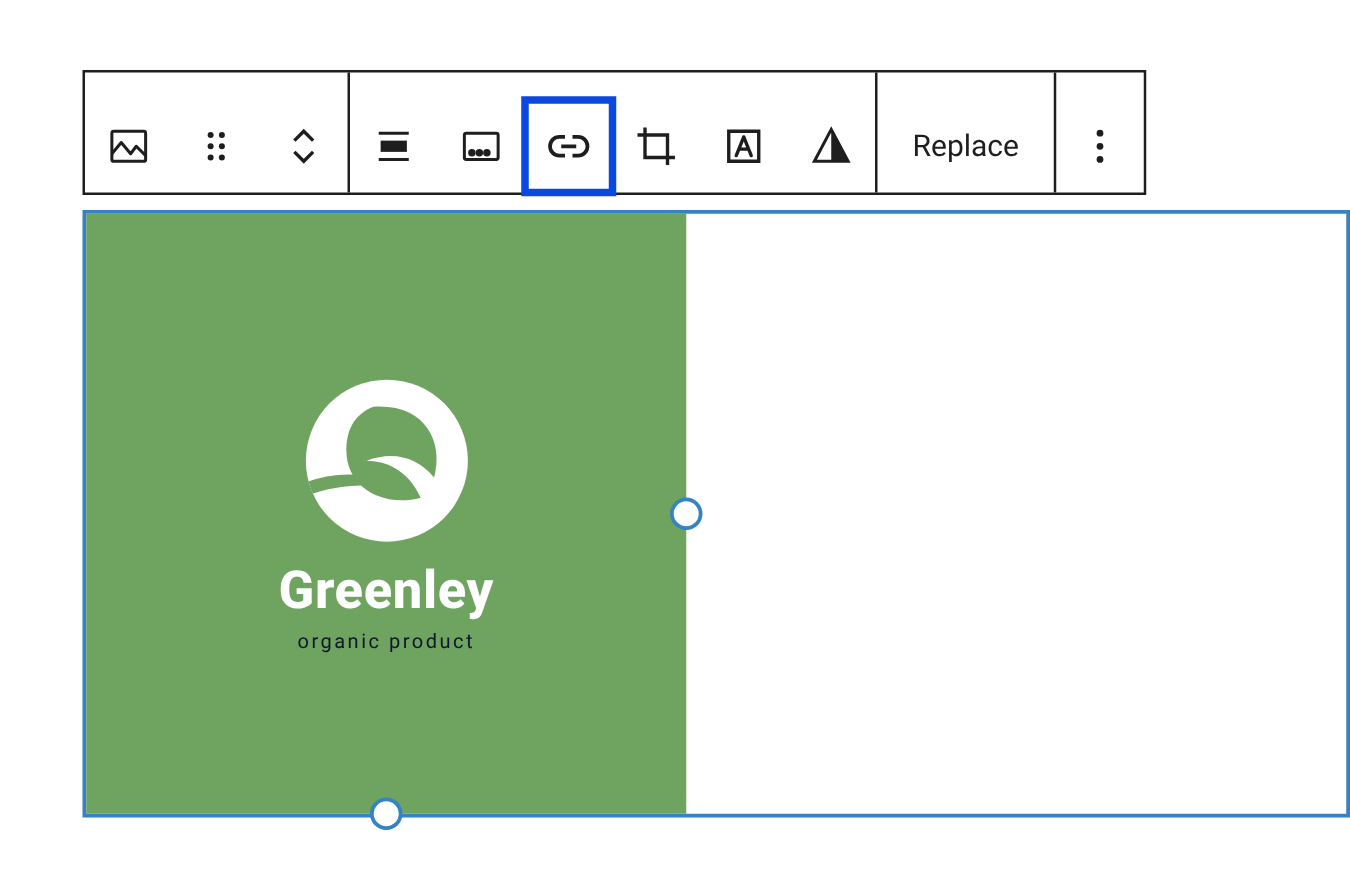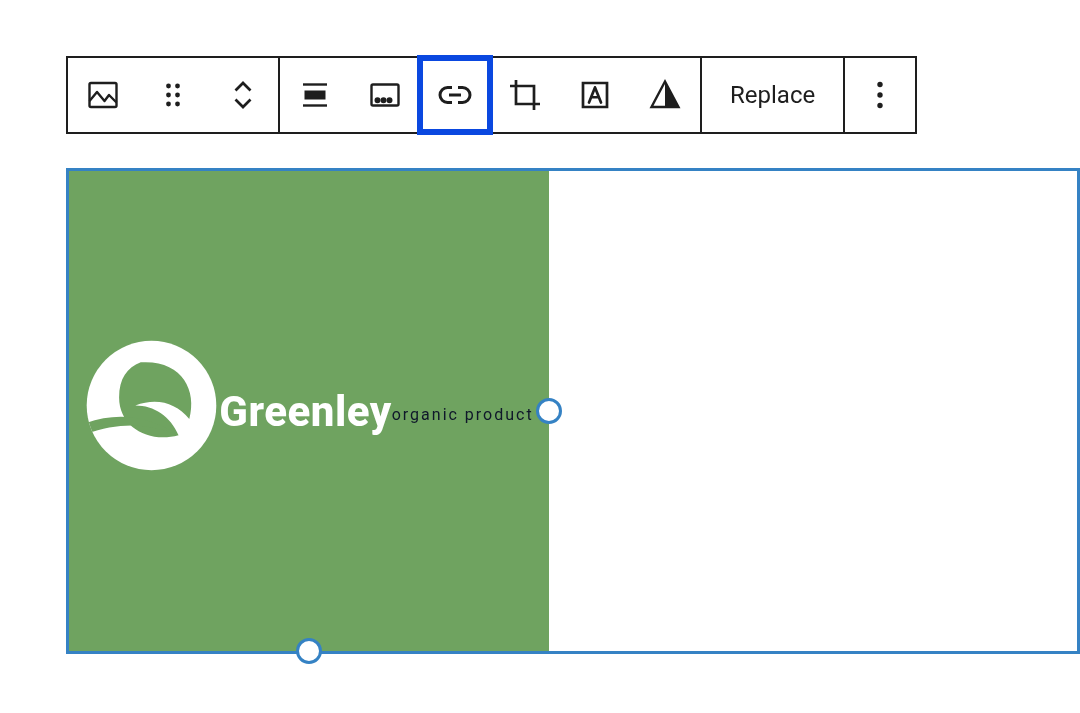--- a/index.html
+++ b/index.html
@@ -28,20 +28,21 @@
     .toolbar-group:last-child { border-right: none; }
 
     .tool-btn {
       width: 70px;
       height: 74px;
       display: flex;
       align-items: center;
       justify-content: center;
       cursor: pointer;
       position: relative;
+      margin-top: 22px;
     }
     .tool-btn.wide {
       width: auto;
       padding: 0 28px;
       font-size: 24px;
       color: #1e1e1e;
     }
     .tool-btn.selected {
       outline: 6px solid #0a48e0;
       outline-offset: -3px;
@@ -61,21 +62,21 @@
     }
 
     .image-block {
       position: absolute;
       top: 0;
       left: 0;
       width: 480px;
       height: 480px;
       background: #6fa360;
       display: flex;
-      flex-direction: row;
+      flex-direction: column;
       align-items: center;
       justify-content: center;
     }
 
     .logo-circle {
       width: 135px;
       height: 135px;
       position: relative;
       margin-bottom: 12px;
     }

